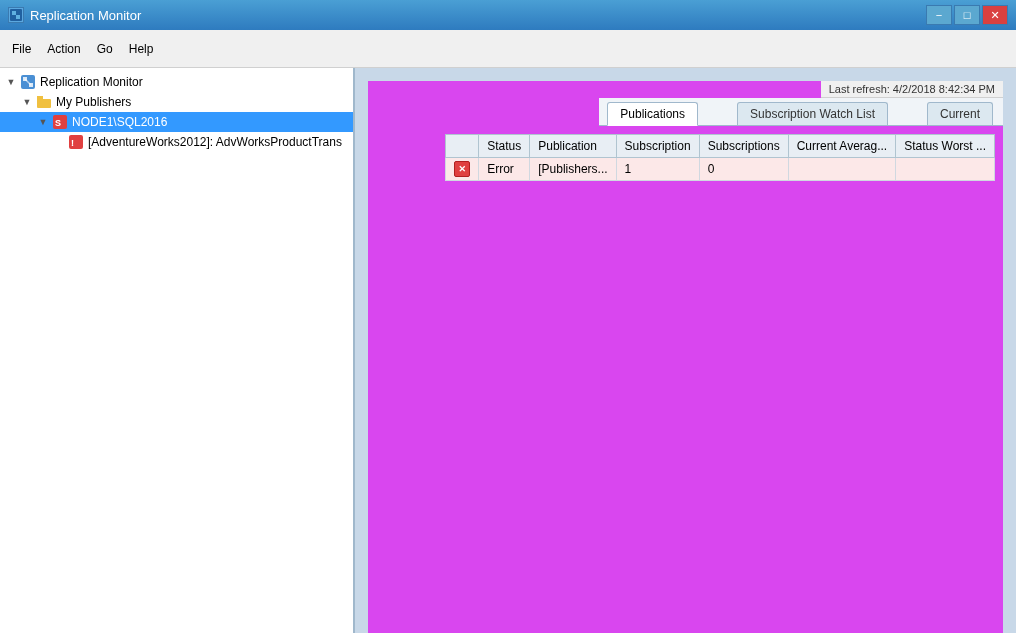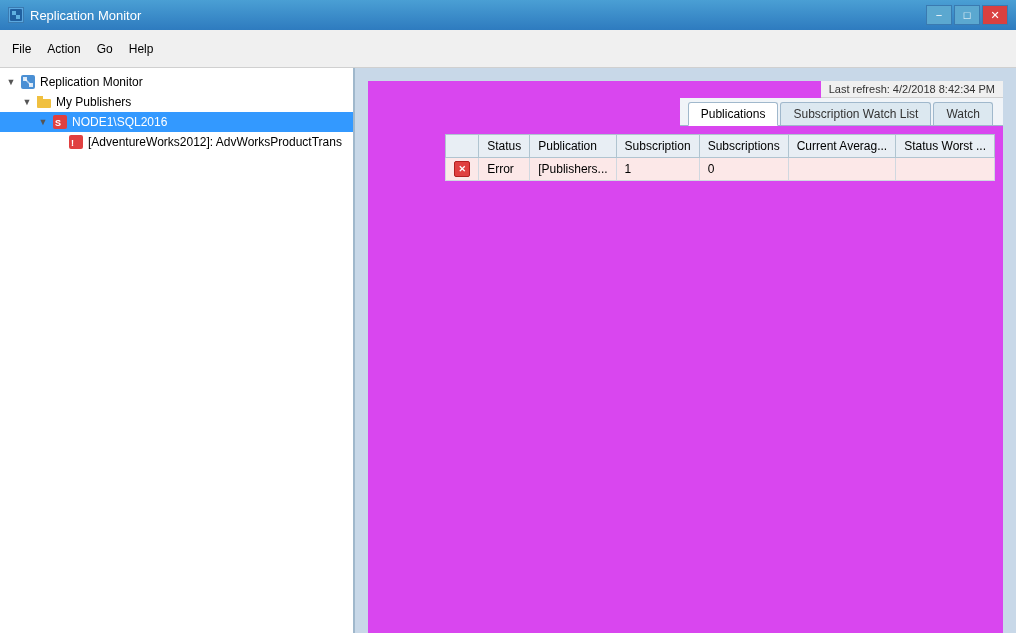--- a/index.html
+++ b/index.html
@@ -150,20 +150,21 @@
       color: #333;
       text-align: right;
     }
 
     
     .tabs-container {
       display: flex;
       background: #f0f4f8;
       border-bottom: 1px solid #a0b8cc;
       padding: 4px 8px 0 8px;
+      gap: 37px;
     }
     .tab {
       padding: 4px 12px;
       cursor: pointer;
       border: 1px solid #a0b8cc;
       border-bottom: none;
       border-radius: 3px 3px 0 0;
       background: #dce8f0;
       margin-right: 2px;
       font-size: 12px;
@@ -317,21 +318,21 @@
     <div class="refresh-status">Last refresh: 4/2/2018 8:42:34 PM</div>
 
     <div class="tabs-container">
       <div class="tab active">
         <span>Publications</span>
       </div>
       <div class="tab">
         <span>Subscription Watch List</span>
       </div>
       <div class="tab">
-        <span>Watch</span>
+        <span>Current</span>
       </div>
     </div>
 
     <div class="table-area">
       <table>
         <thead>
           <tr>
             <th style="width:24px;"></th>
             <th>Status</th>
             <th>Publication</th>

